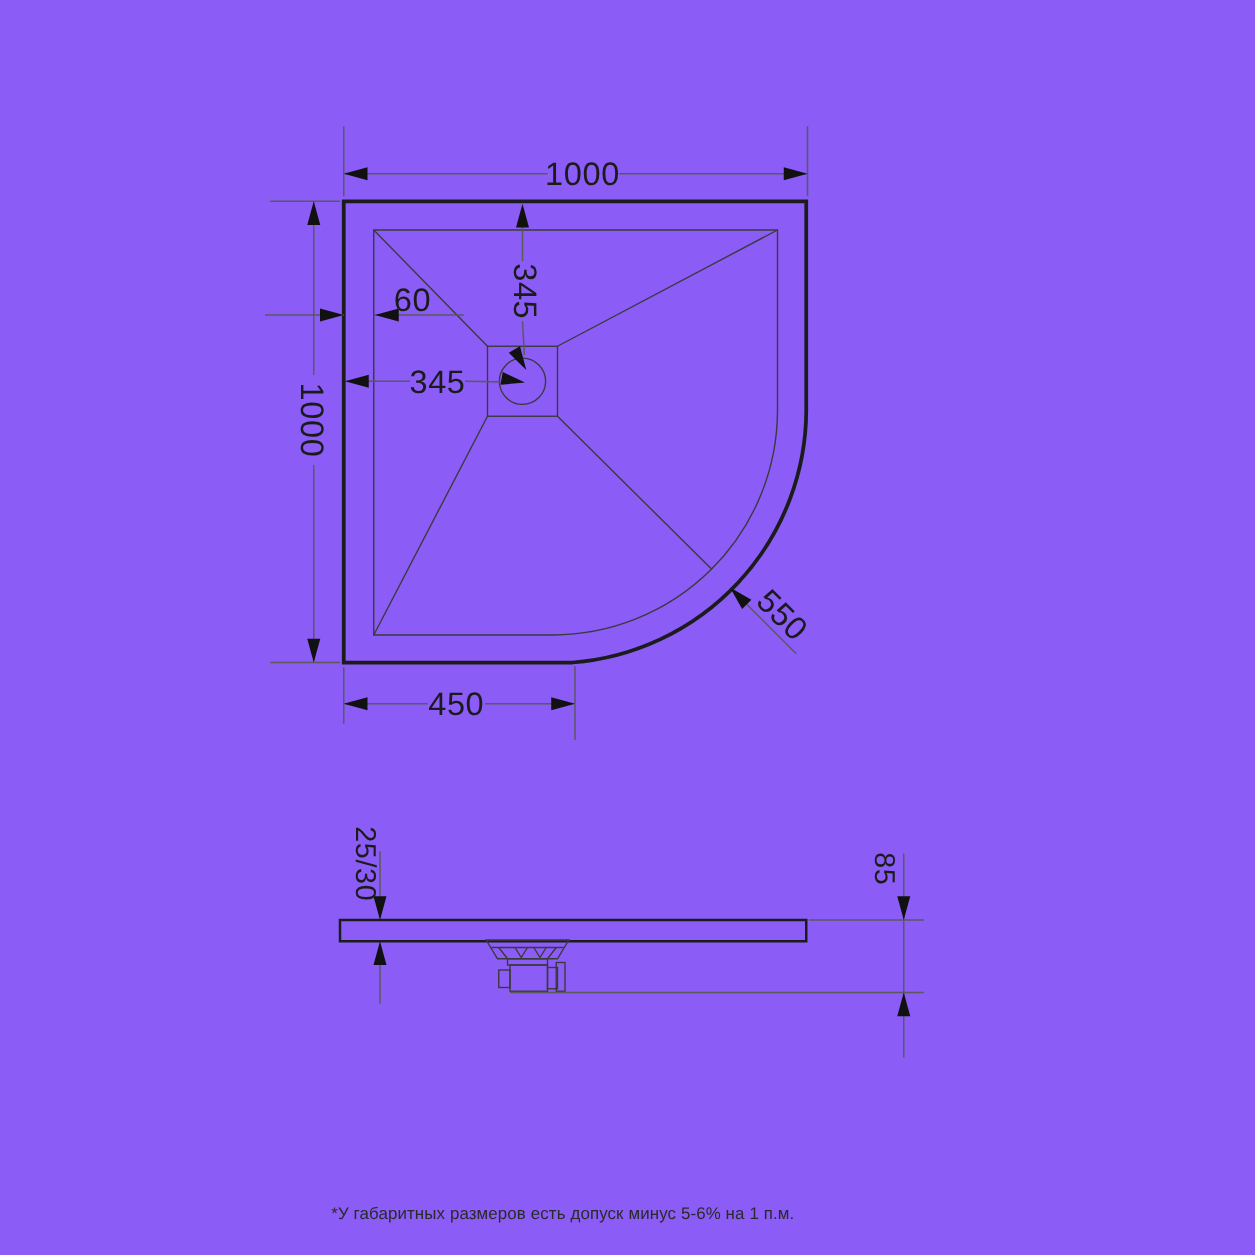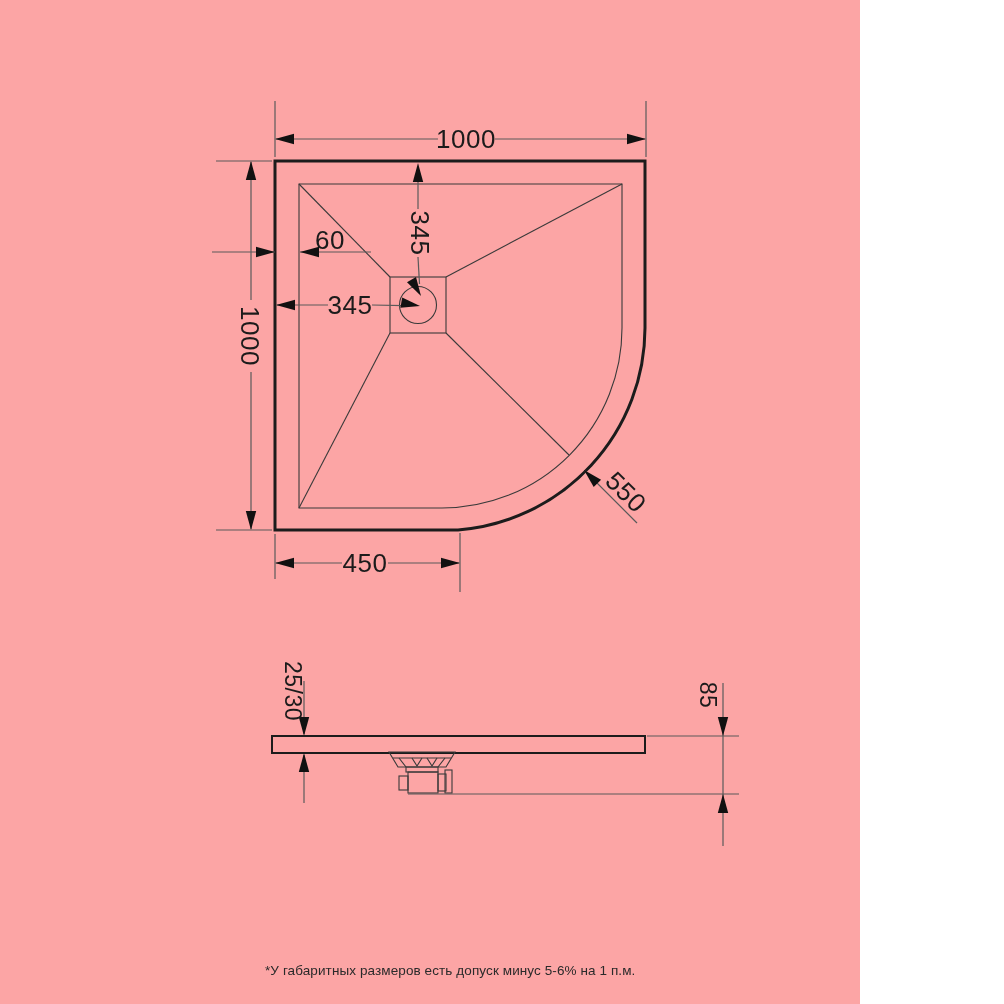--- a/index.html
+++ b/index.html
@@ -1,16 +1,16 @@
 <!DOCTYPE html>
 <html><head>
 <meta charset="utf-8">
 <style>
   html,body{margin:0;padding:0;background:#ffffff;}
-  .sheet{width:860px;height:1004px;background:#fca5a5;position:relative;overflow:hidden;}
+  .sheet{width:1004px;height:1004px;background:#8b5cf6;position:relative;overflow:hidden;}
   svg{display:block;}
   text{font-family:"Liberation Sans","DejaVu Sans",sans-serif;fill:#1b1b1b;}
   .dim-text{font-size:26px;letter-spacing:0.5px;}
   .dim-text-sm{font-size:23px;letter-spacing:0.5px;}
   .note-text{font-size:13.5px;fill:#2a2a2a;letter-spacing:0.1px;}
   .outline{stroke:#1c1c1c;stroke-width:3;fill:none;stroke-linejoin:miter;}
   .outline-med{stroke:#1c1c1c;stroke-width:2;fill:none;}
   .thin{stroke:#3a3a3a;stroke-width:1.1;fill:none;}
   .dim{stroke:#5a5a5a;stroke-width:1.2;fill:none;}
   .arrow{fill:#111111;stroke:none;}

